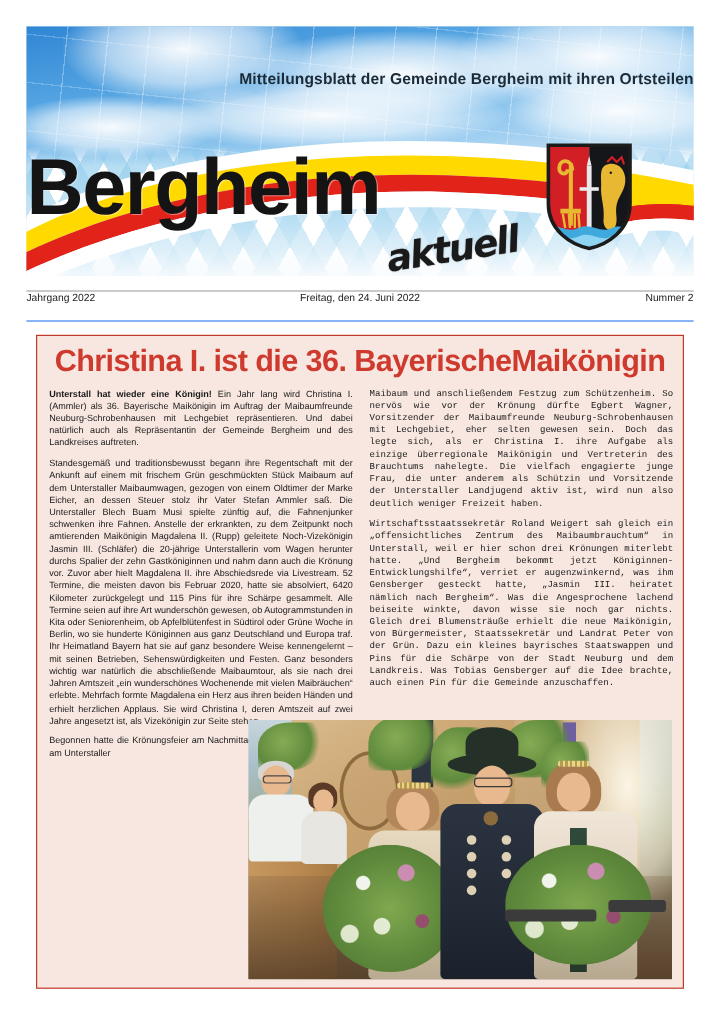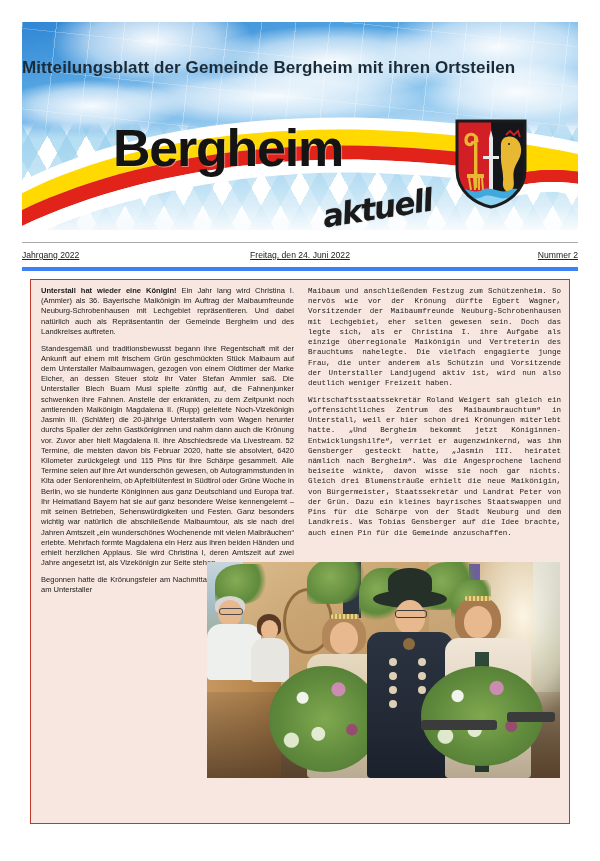--- a/index.html
+++ b/index.html
@@ -76,43 +76,43 @@
     top: 96px;
     width: 74px;
     height: 92px;
   }
   .crest svg { display: block; width: 100%; height: 100%; }
 
   .mast-line1 {
     position: absolute;
     left: 0; right: 0;
     top: 36px;
-    text-align: left;
-    font-size: 17px;
+    text-align: right;
+    font-size: 13px;
     font-weight: bold;
     color: #1b2b38;
     letter-spacing: .1px;
   }
   .mast-line2 {
     position: absolute;
     left: 0;
     top: 84px;
     width: 440px;
     text-align: right;
     font-size: 11.6px;
     font-weight: bold;
     color: #1b2b38;
   }
   .mast-title {
     position: absolute;
     left: 0;
     top: 100px;
     width: 412px;
-    text-align: center;
-    font-size: 52px;
+    text-align: left;
+    font-size: 66px;
     line-height: 1;
     font-weight: bold;
     color: #141414;
     letter-spacing: -1.2px;
     text-shadow: 1px 1px 0 rgba(255,255,255,.4);
   }
   .mast-aktuell {
     position: absolute;
     left: 300px;
     top: 168px;
@@ -127,26 +127,24 @@
   }
 
   
   .issue-bar {
     position: absolute;
     left: 22px;
     top: 242px;
     width: 556px;
     height: 24px;
     border-top: 1px solid #a8a8a8;
-    border-bottom: 4px solid #3b82f6;
+    border-bottom: 1px solid #3b82f6;
     display: flex;
-    align-items: center;
     font-size: 8.6px;
     color: #222;
-    text-decoration: underline;
   }
   .issue-left   { flex: 1 1 0; text-align: left; }
   .issue-center { flex: 1 1 0; text-align: center; }
   .issue-right  { flex: 1 1 0; text-align: right; }
 
   
   .article {
     position: absolute;
     left: 30px;
     top: 279px;
@@ -354,20 +352,21 @@
 </div>
 
 <div class="issue-bar">
   <div class="issue-left">Jahrgang 2022</div>
   <div class="issue-center">Freitag, den 24. Juni 2022</div>
   <div class="issue-right">Nummer 2</div>
 </div>
 
 <div class="article">
 
+  <div class="headline">Christina I.  ist die 36.  BayerischeMaikönigin</div>
 
   <div class="cols">
 
     <div class="col col-left">
       <p class="lead"><b>Unterstall hat wieder eine Königin!</b><span> Ein Jahr lang wird Christina I. (Ammler) als 36. Bayerische Maikönigin im Auftrag der Maibaumfreunde Neuburg-Schrobenhausen mit Lechgebiet repräsentieren. Und dabei natürlich auch als Repräsentantin der Gemeinde Bergheim und des Landkreises auftreten.</span></p>
       <p>Standesgemäß und traditionsbewusst begann ihre Regentschaft mit der Ankunft auf einem mit frischem Grün geschmückten Stück Maibaum auf dem Unterstaller Maibaumwagen, gezogen von einem Oldtimer der Marke Eicher, an dessen Steuer stolz ihr Vater Stefan Ammler saß. Die Unterstaller Blech Buam Musi spielte zünftig auf, die Fahnenjunker schwenken ihre Fahnen. Anstelle der erkrankten, zu dem Zeitpunkt noch amtierenden Maikönigin Magdalena II. (Rupp) geleitete Noch-Vizekönigin Jasmin III. (Schläfer) die 20-jährige Unterstallerin vom Wagen herunter durchs Spalier der zehn Gastköniginnen und nahm dann auch die Krönung vor. Zuvor aber hielt Magdalena II. ihre Abschiedsrede via Livestream. 52 Termine, die meisten davon bis Februar 2020, hatte sie absolviert, 6420 Kilometer zurückgelegt und 115 Pins für ihre Schärpe gesammelt. Alle Termine seien auf ihre Art wunderschön gewesen, ob Autogrammstunden in Kita oder Seniorenheim, ob Apfelblütenfest in Südtirol oder Grüne Woche in Berlin, wo sie hunderte Königinnen aus ganz Deutschland und Europa traf. Ihr Heimatland Bayern hat sie auf ganz besondere Weise kennengelernt – mit seinen Betrieben, Sehenswürdigkeiten und Festen. Ganz besonders wichtig war natürlich die abschließende Maibaumtour, als sie nach drei Jahren Amtszeit „ein wunderschönes Wochenende mit vielen Maibräuchen“ erlebte. Mehrfach formte Magdalena ein Herz aus ihren beiden Händen und erhielt herzlichen Applaus. Sie wird Christina I, deren Amtszeit auf zwei Jahre angesetzt ist, als Vizekönigin zur Seite stehen.</p>
       <p>Begonnen hatte die Krönungsfeier am Nachmittag mit einem Sektempfang am Unterstaller</p>
     </div>
 
     <div class="col col-right">

